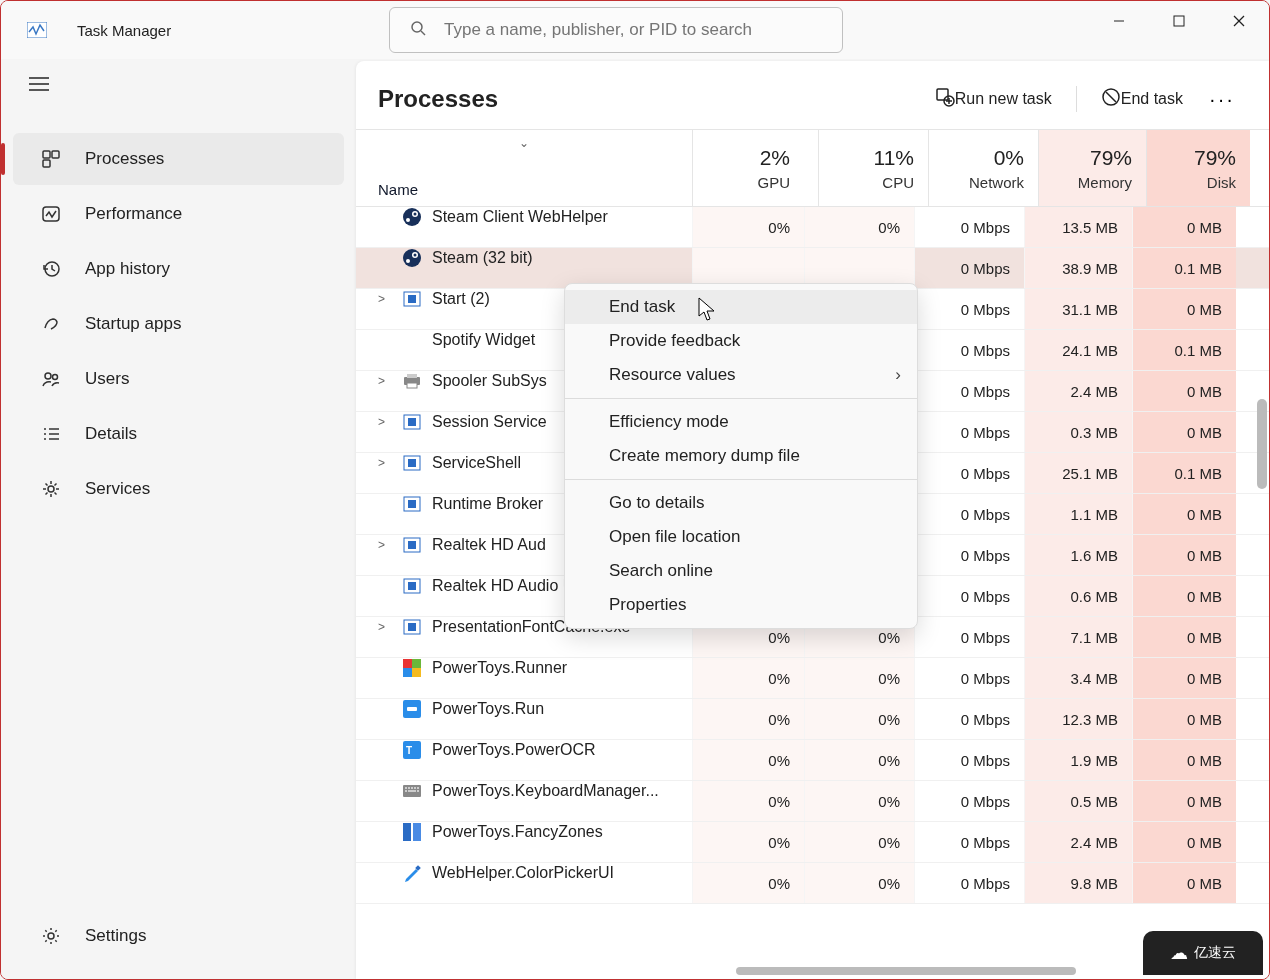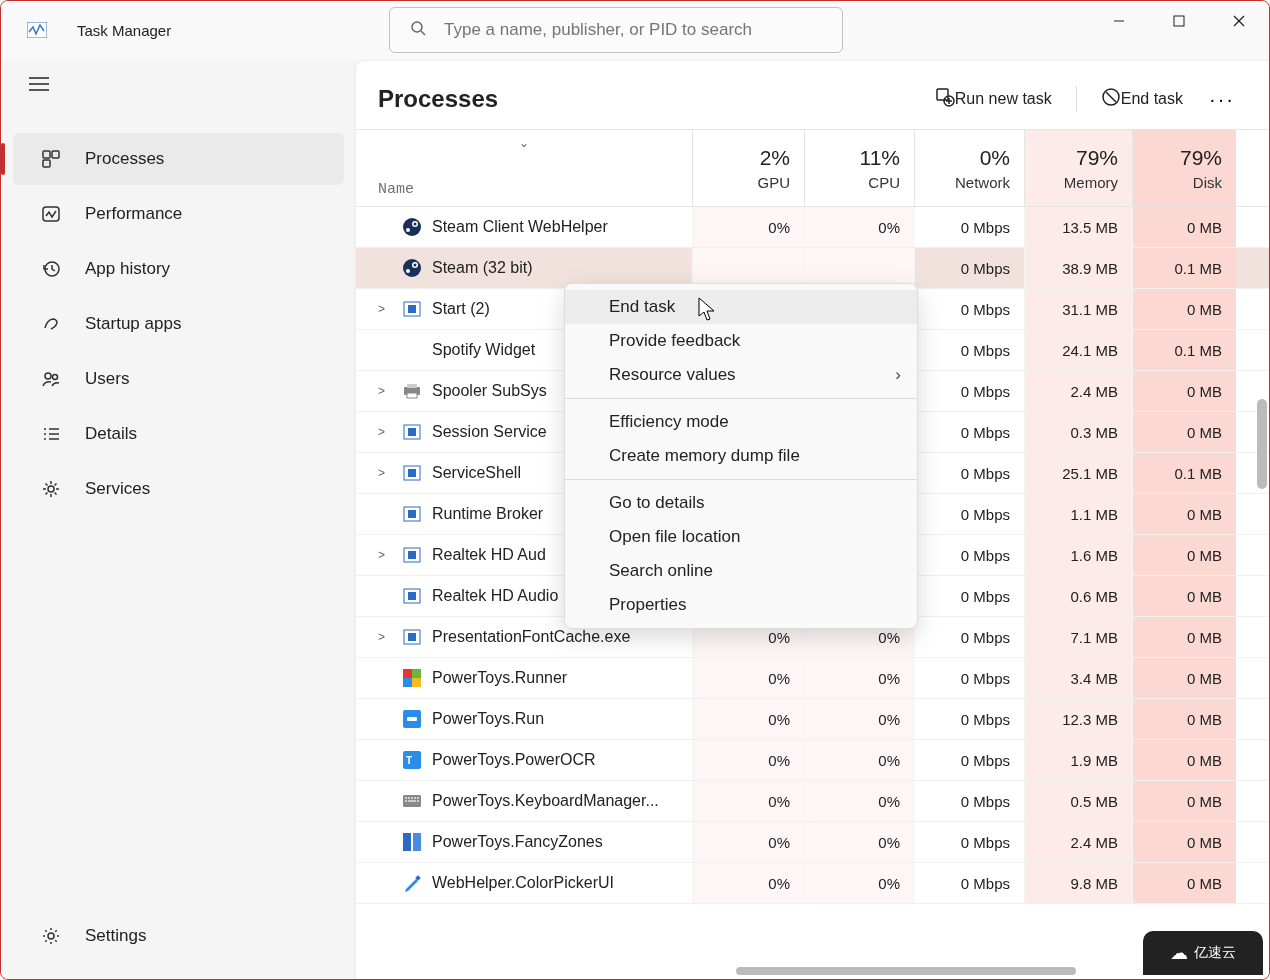--- a/index.html
+++ b/index.html
@@ -25,32 +25,32 @@
 
 .main { position: absolute; top: 60px; left: 355px; right: 0; bottom: 0; background: #fff; border-radius: 8px 0 0 0; box-shadow: -1px 0 3px rgba(0,0,0,.05); }
 .main-header { display: flex; align-items: center; padding: 18px 22px 10px 22px; }
 .main-title { font-size: 24px; font-weight: 600; color: #222; flex: 1; }
 .header-action { display: flex; align-items: center; padding: 8px 14px; font-size: 16px; color: #222; }
 .more-btn { padding: 8px 12px; font-size: 20px; letter-spacing: 2px; }
 
 .table-header { display: flex; border-bottom: 1px solid #e5e5e5; border-top: 1px solid #e5e5e5; height: 78px; }
 .col-name { flex: 0 0 336px; display:flex; flex-direction:column; justify-content:flex-end; padding: 8px 22px; position: relative; }
 .col-name .sort-arrow { position:absolute; top:6px; left:50%; transform:translateX(-50%); font-size:12px; color:#666; }
-.col-name .label { font-size:15px; color:#737373;font-family:Liberation Mono, monospace; }
+.col-name .label { font-size:15px; color:#0f172a; }
 .col-metric { border-left: 1px solid #e5e5e5; display:flex; flex-direction:column; justify-content:center; align-items:flex-end; padding: 0 14px; }
 .col-gpu { flex: 0 0 112px; }
-.col-cpu { flex: 0 0 110px; }
+.col-cpu { flex: 0 0 110px; margin-left: 14px; }
 .col-net { flex: 0 0 110px; }
 .col-mem { flex: 0 0 108px; background: #fcebe8; }
 .col-disk { flex: 0 0 104px; background: #fbd8d1; }
 .col-metric .pct { font-size: 21px; color:#222; }
 .col-metric .lab { font-size: 15px; color:#333; margin-top:4px; }
 
 .rows { overflow-y: auto; height: calc(100% - 150px); }
-.row { display:flex; height:41px; align-items:center; border-bottom: 1px solid #f0f0f0; }
+.row { display:flex; height:41px; align-items:flex-start; border-bottom: 1px solid #f0f0f0; }
 .row.selected { background: #f1e2de; }
 .cell-name { flex: 0 0 336px; display:flex; align-items:center; padding-left: 22px; font-size:16px; color:#222; gap:10px; white-space:nowrap; overflow:hidden; }
 .expand { width:14px; display:inline-block; color:#666; font-size:12px; }
 .proc-icon { width:20px; height:20px; display:inline-flex; align-items:center; justify-content:center; font-size:14px; }
 .cell { border-left: 1px solid #f5f5f5; display:flex; align-items:center; justify-content:flex-end; padding-right:14px; font-size:15px; color:#222; height:100%; }
 .c-gpu { flex: 0 0 112px; background: #fdf6f4; }
 .c-cpu { flex: 0 0 110px; background: #fdf6f4; }
 .c-net { flex: 0 0 110px; }
 .c-mem { flex: 0 0 108px; background: #fcebe8; }
 .c-disk { flex: 0 0 104px; background: #fbd8d1; }

